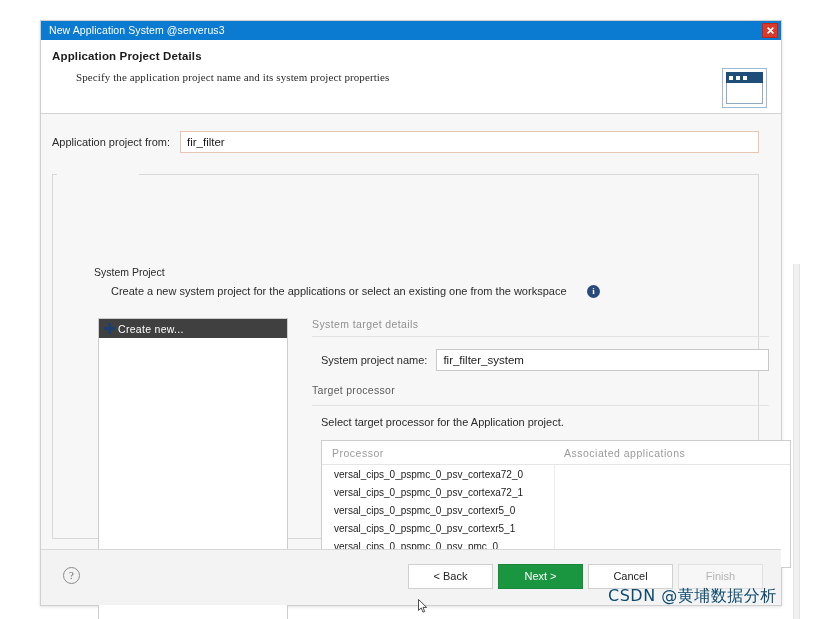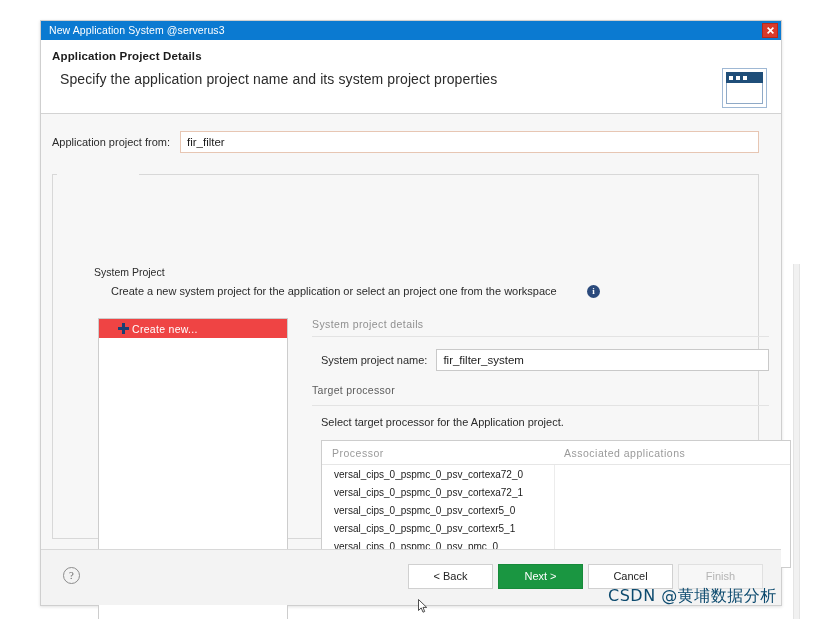--- a/index.html
+++ b/index.html
@@ -74,24 +74,25 @@
     padding: 10px 14px 0 11px;
   }
   .header-title {
     font-size: 11.5px;
     font-weight: bold;
     color: #1b1b1b;
     letter-spacing: 0.15px;
   }
   .header-sub {
     margin-top: 9px;
-    margin-left: 8px;
-    font-size: 14px;
+    margin-left: 24px;
+    font-size: 11px;
     color: #2b2b2b;
     letter-spacing: 0.1px;
+    font-family: Liberation Serif, serif;
   }
   .header-icon {
     position: absolute;
     right: 14px;
     top: 28px;
     width: 45px;
     height: 40px;
     background: #ffffff;
     border: 1px solid #9fb8d4;
     box-sizing: border-box;
@@ -234,26 +235,26 @@
     padding-left: 8px;
     font-size: 11px;
     color: #9a9a9a;
     letter-spacing: 0.6px;
     border-bottom: 1px solid #dcdcdc;
     box-sizing: border-box;
     background: #ffffff;
   }
   .list-item-selected {
     height: 19px;
-    background: #ef4444;
+    background: #404040;
     color: #ffffff;
     font-size: 10.5px;
     display: flex;
     align-items: center;
-    padding-left: 19px;
+    padding-left: 5px;
     letter-spacing: 0.3px;
     cursor: pointer;
   }
   .plus-icon {
     width: 11px;
     height: 11px;
     margin-right: 3px;
     position: relative;
     flex: 0 0 auto;
   }
@@ -504,31 +505,31 @@
         <input class="input input-appname" type="text" value="fir_filter" style="">
       </div>
 
       <div class="group"></div>
       <div class="group-topline">
         <div class="seg-left"></div>
         <div class="seg-right"></div>
       </div>
       <div class="group-legend">System Project</div>
 
-      <div class="group-desc">Create a new system project for the application or select an project one from the workspace</div>
+      <div class="group-desc">Create a new system project for the applications or select an existing one from the workspace</div>
       <div class="info-icon" id="info-1">i</div>
 
       <div class="list-panel">
         <div class="list-item-selected">
           <span class="plus-icon"></span>
           <span>Create new...</span>
         </div>
       </div>
 
-      <div class="detail-title">System project details</div>
+      <div class="detail-title">System target details</div>
       <div class="hr-light" id="hr-detail"></div>
 
       <div class="row-sysname">
         <span class="label-sysname">System project name:</span>
         <input class="input input-sysname" type="text" value="fir_filter_system" style="">
       </div>
 
       <div class="target-label">Target processor</div>
       <div class="hr-light" id="hr-target"></div>
       <div class="target-desc">Select target processor for the Application project.</div>

